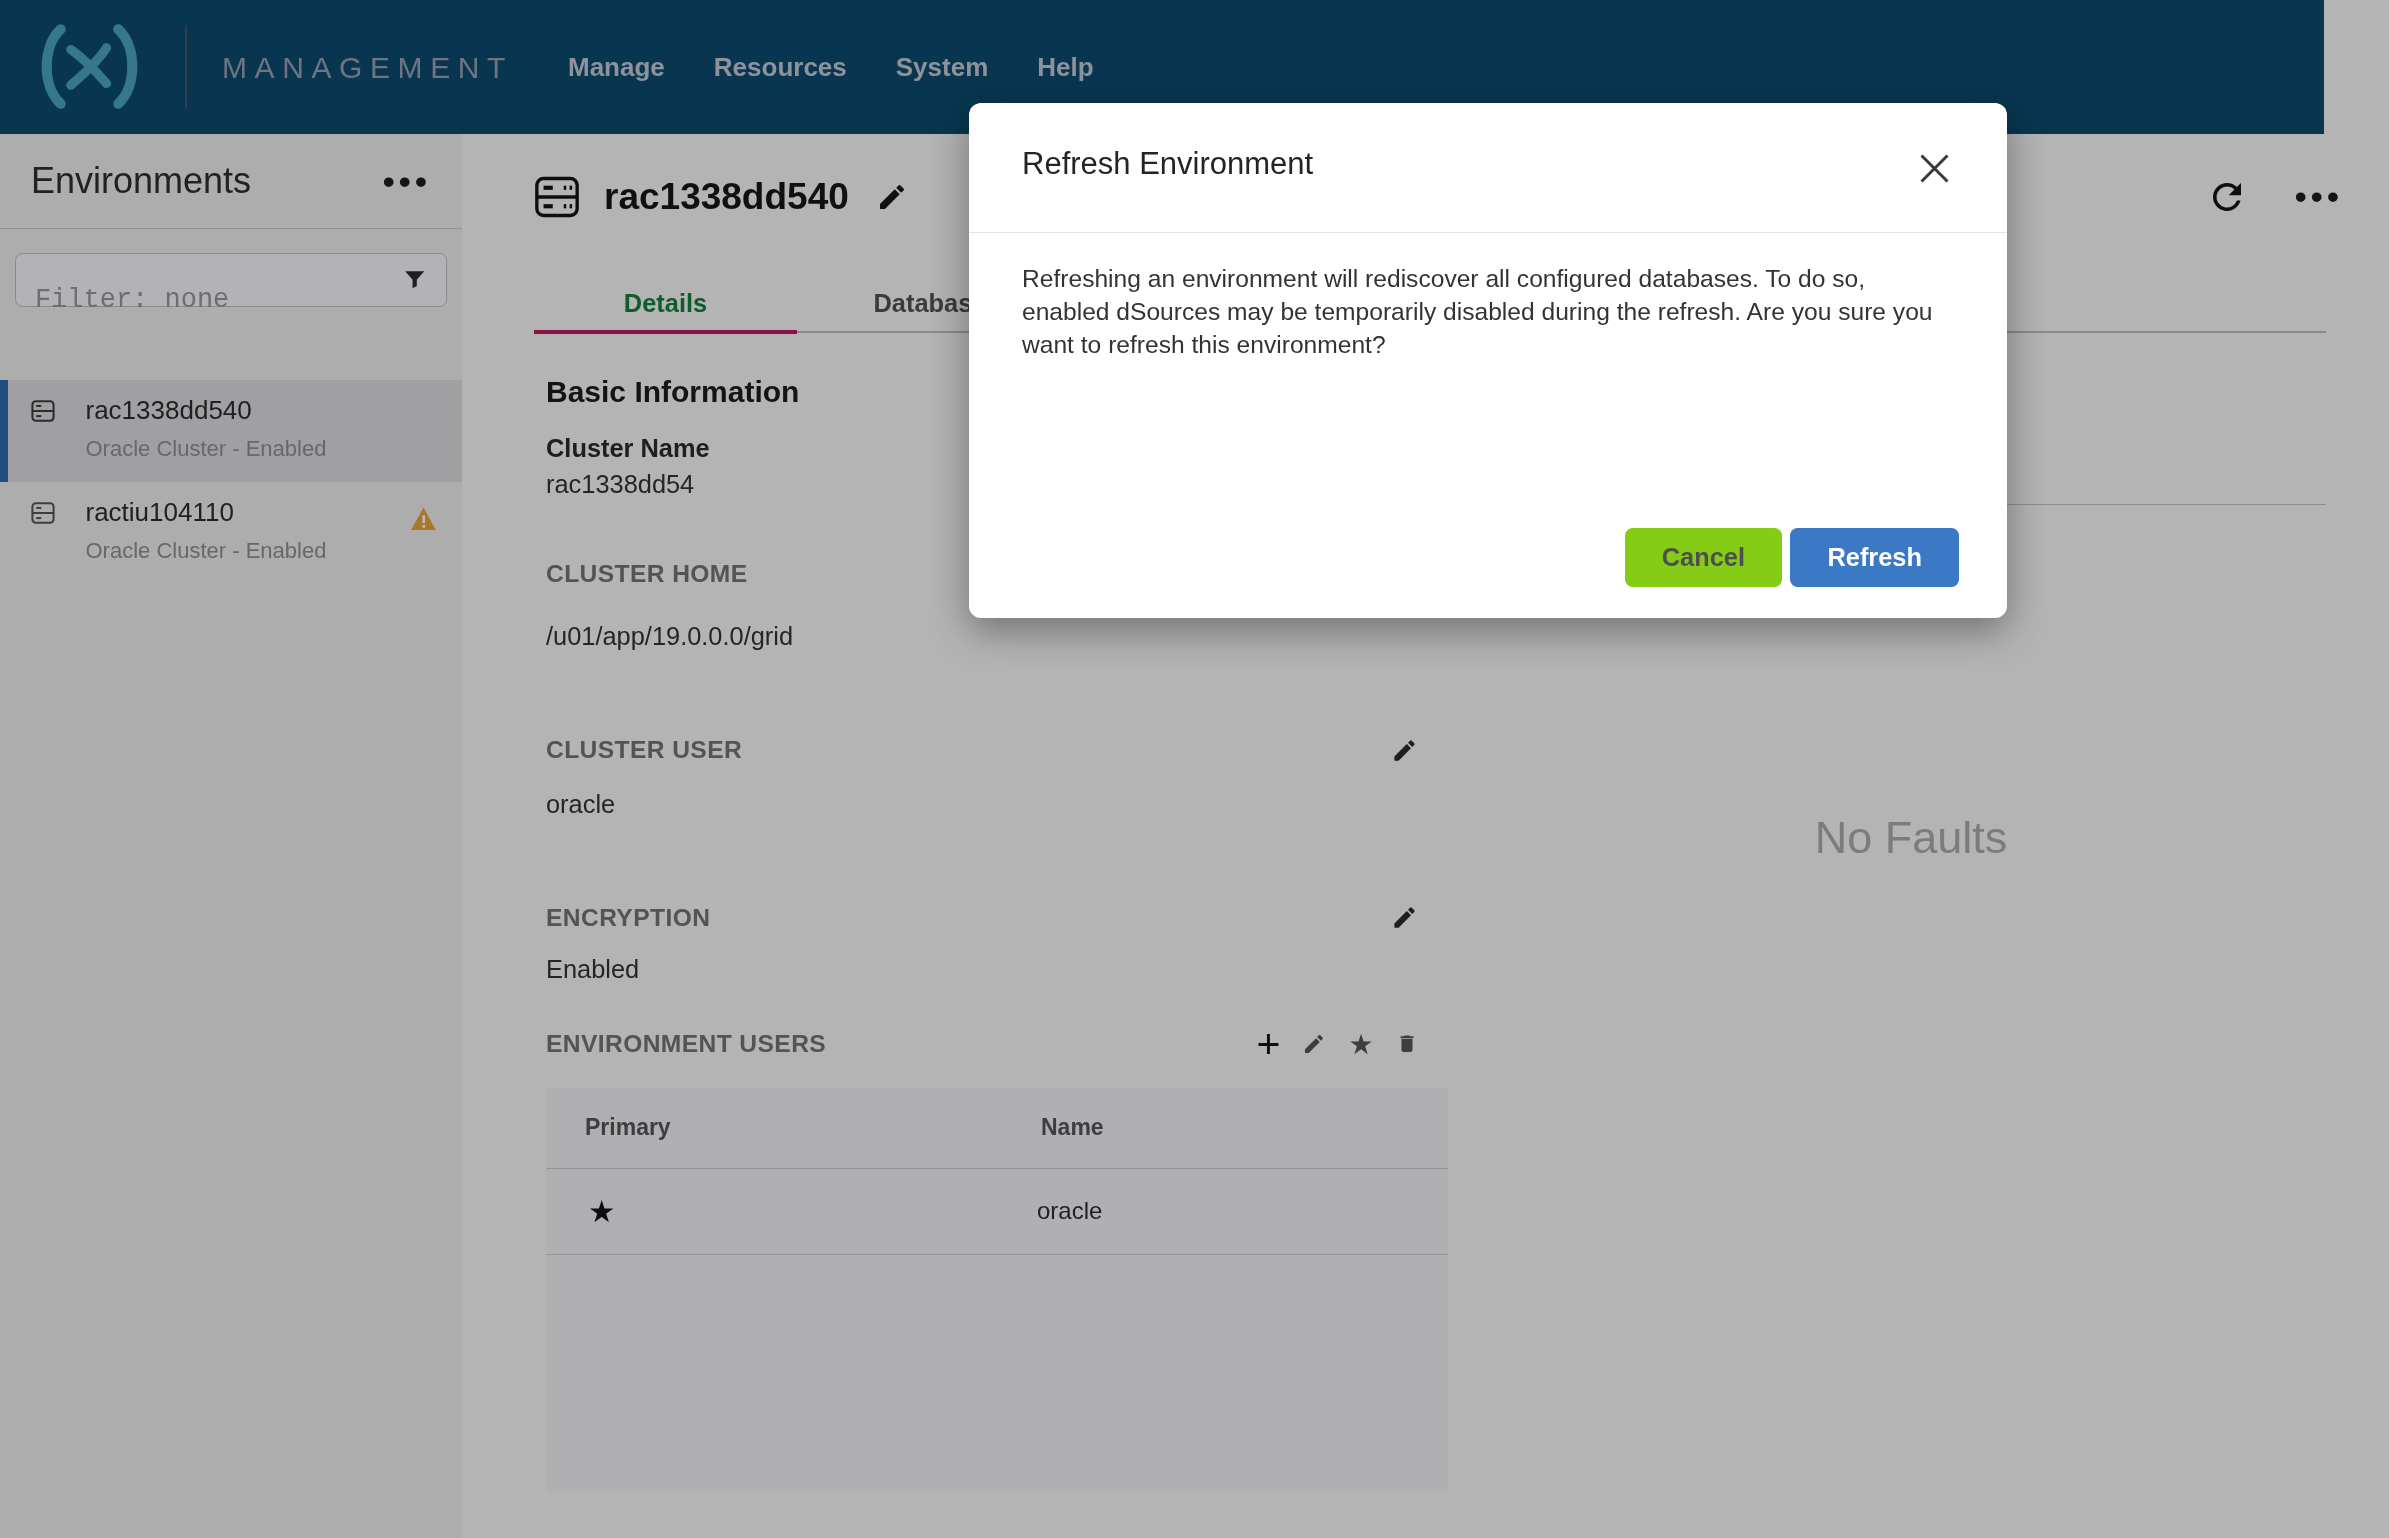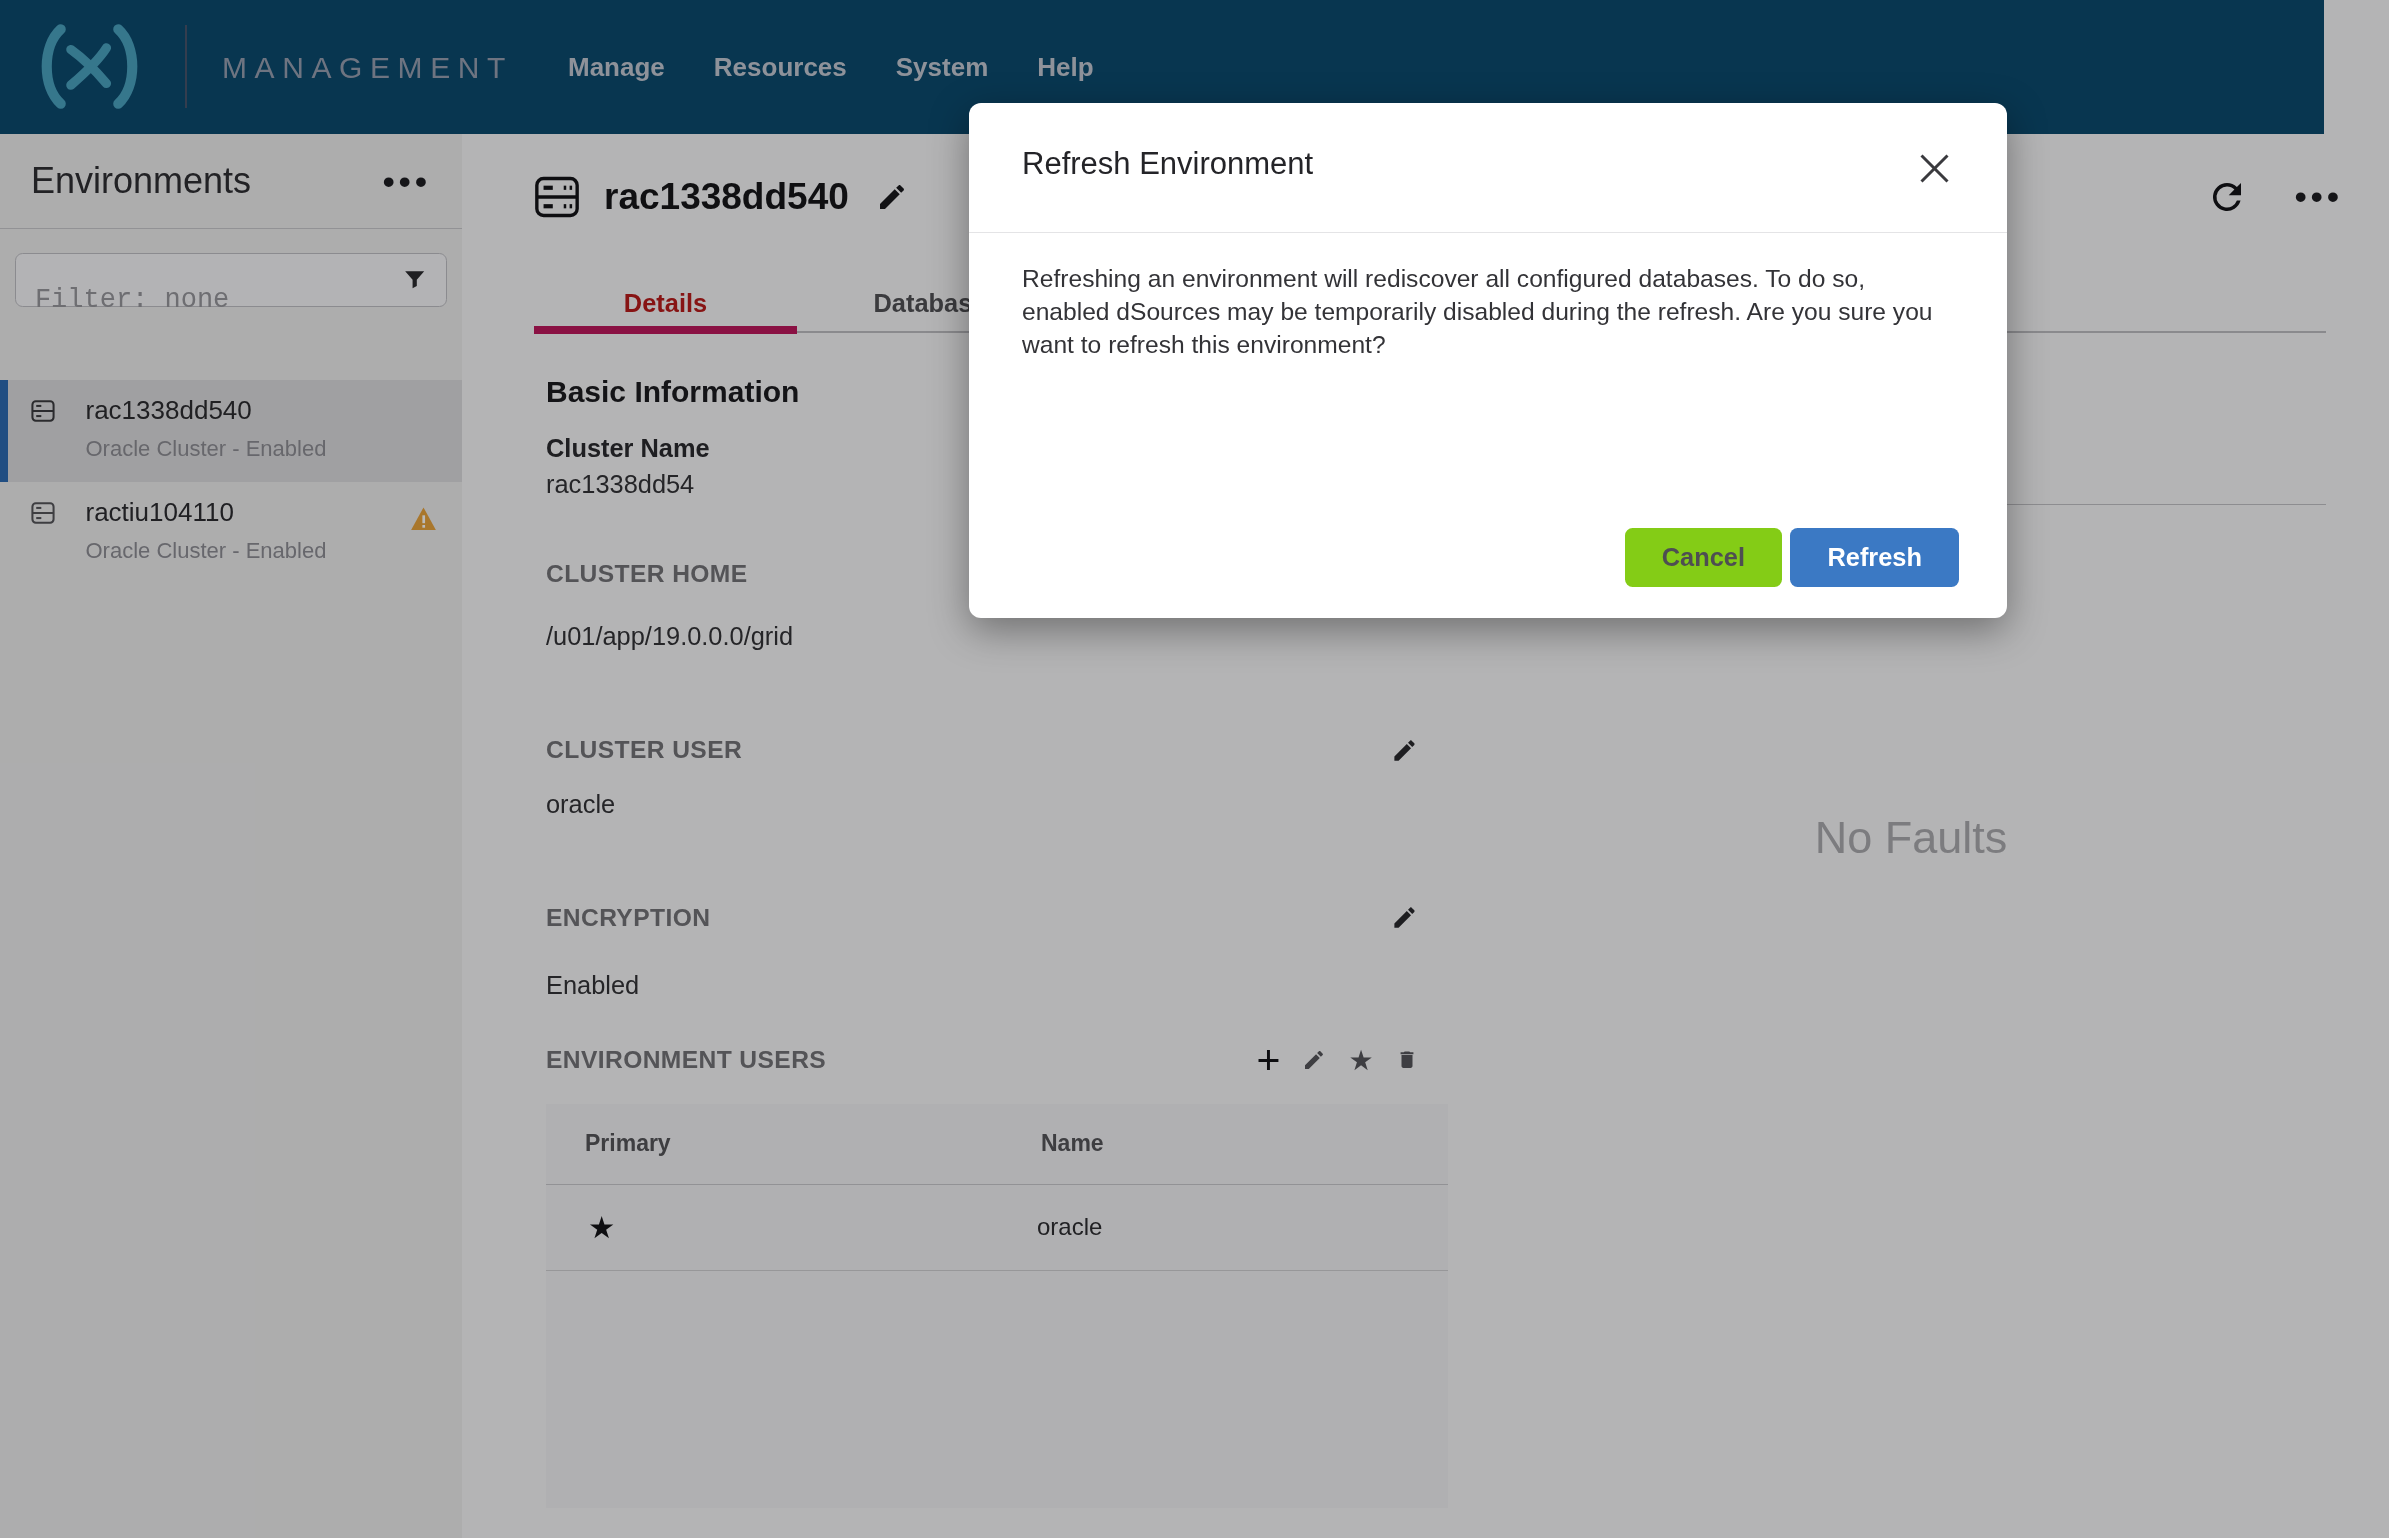--- a/index.html
+++ b/index.html
@@ -35,31 +35,31 @@
   
   .main { position:absolute; left:462px; top:134px; width:1928px; height:1405px; background:#F7F7F8; }
   .main-header { position:absolute; left:72px; top:36px; right:47px; height:53px; display:flex; align-items:center; }
   .main-title { font-size:37px; font-weight:bold; color:#17171A; margin-left:24px; }
   .edit-title-btn { margin-left:27px; cursor:pointer; display:flex; }
   .header-actions { margin-left:auto; display:flex; align-items:center; gap:47px; }
   .icon-btn { cursor:pointer; display:flex; align-items:center; }
 
   .tabs { position:absolute; left:72px; top:148px; width:1792px; height:51px; border-bottom:2.5px solid #BEBEC2; display:flex; }
   .tab { width:263px; text-align:center; font-size:25.4px; font-weight:bold; color:#515155; padding-top:6.8px; cursor:pointer; }
-  .tab.active { color:#b91c1c; border-bottom:8px solid #be185d; margin-bottom:-2.5px; }
+  .tab.active { color:#15803d; border-bottom:4px solid #be185d; margin-bottom:-2.5px; }
   .tab.inactive { width:280px; }
 
   .details-col { position:absolute; left:84px; top:197px; width:902px; }
   .section-h { margin-top:44px; font-size:30px; font-weight:bold; color:#1C1C20; }
   .fld-label { margin-top:25.4px; font-size:25.4px; font-weight:bold; color:#2B2B2F; }
   .fld-label-upper { font-size:24.6px; font-weight:bold; color:#737378; letter-spacing:0.4px; }
   .fld-value { font-size:25.4px; color:#333337; }
   .row-between { display:flex; align-items:center; justify-content:space-between; padding-right:30.5px; }
   .mt72 { margin-top:61px; } .mt100 { margin-top:85px; } .mt52 { margin-top:44px; }
-  .v8 { margin-top:6.8px; } .v40 { margin-top:34px; } .v30 { margin-top:25.4px; } .v32 { margin-top:39px; }
+  .v8 { margin-top:6.8px; } .v40 { margin-top:34px; } .v30 { margin-top:25.4px; } .v32 { margin-top:23px; }
   .toolbar { display:flex; align-items:center; gap:22px; }
   .tb-plus { font-size:41px; font-weight:300; color:#141418; line-height:30.5px; cursor:pointer; }
   .tb-star { font-size:28px; color:#56565B; cursor:pointer; }
 
   .users-table { margin-top:27px; background:#F2F2F4; }
   .ut-header { height:81px; display:flex; align-items:center; border-bottom:1.7px solid #C9C9CC; }
   .ut-col { font-size:23px; font-weight:bold; color:#55555A; }
   .ut-col1 { padding-left:39px; width:495px; }
   .ut-row { height:86px; display:flex; align-items:center; border-bottom:1.7px solid #CFCFD2; }
   .ut-star { font-size:30.5px; color:#141418; padding-left:42px; width:491px; }

